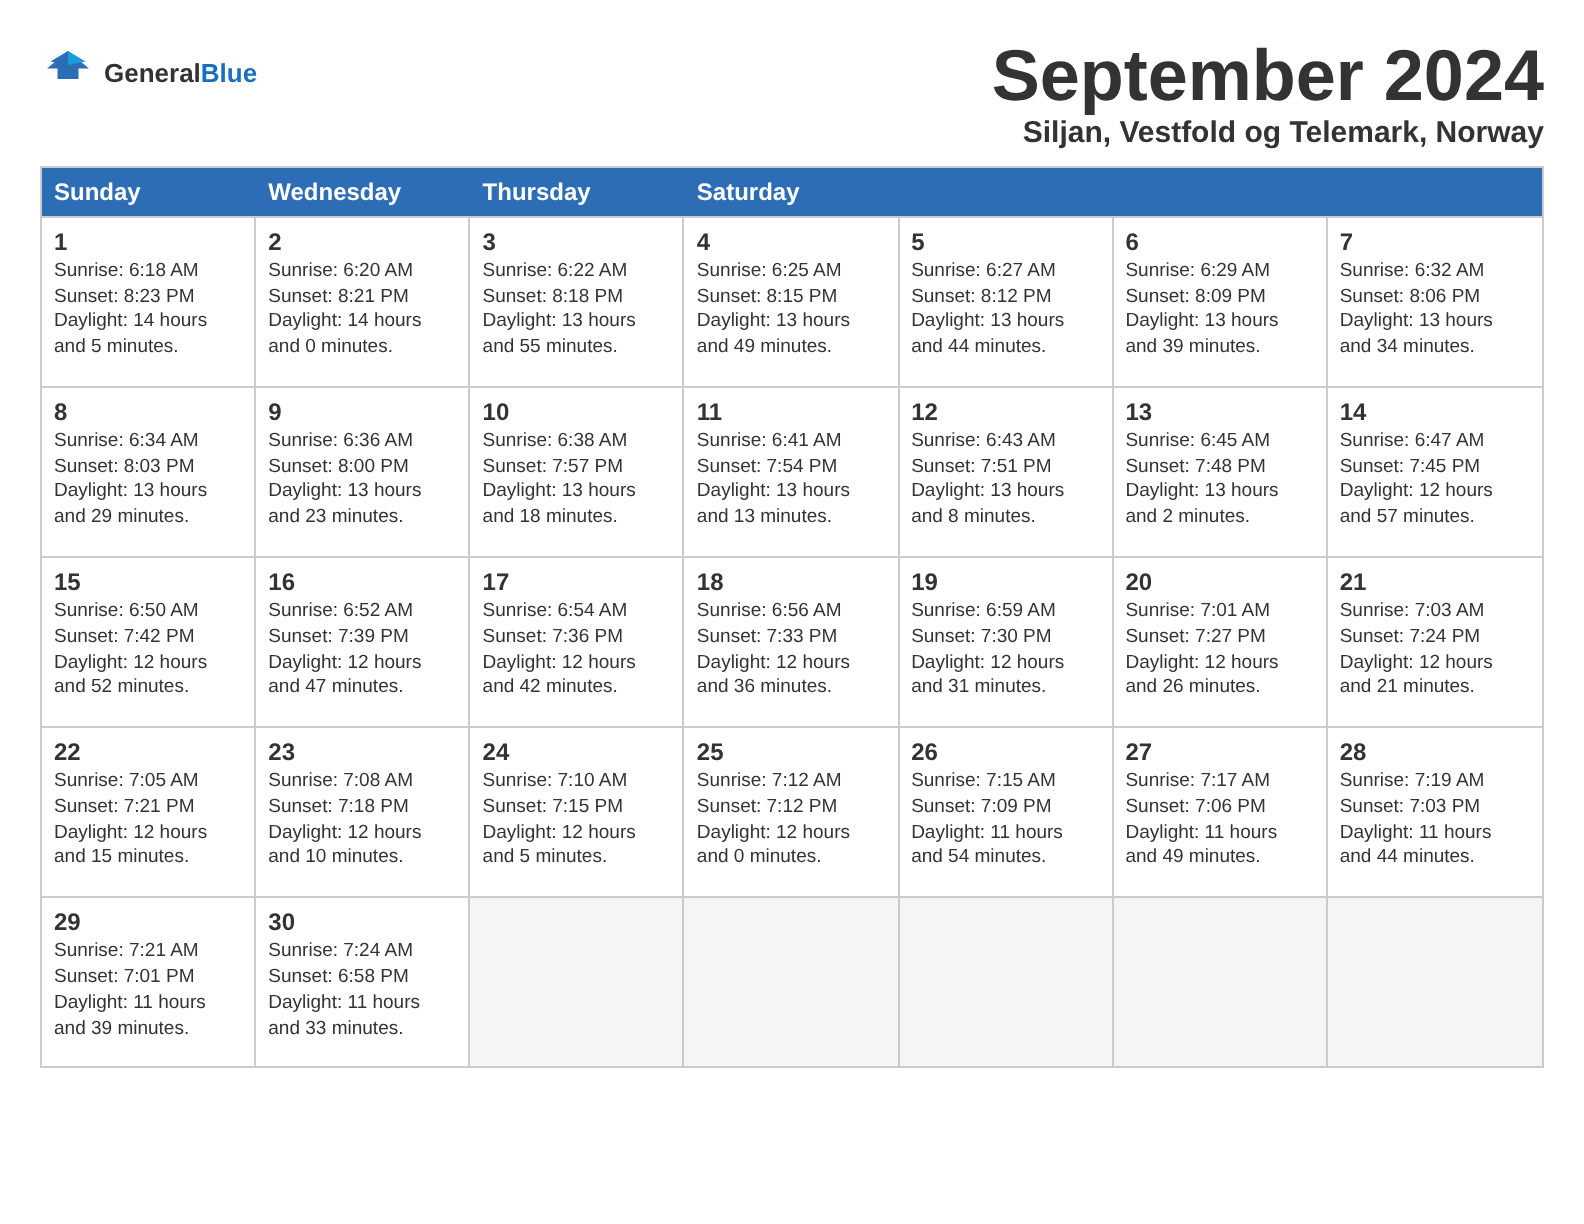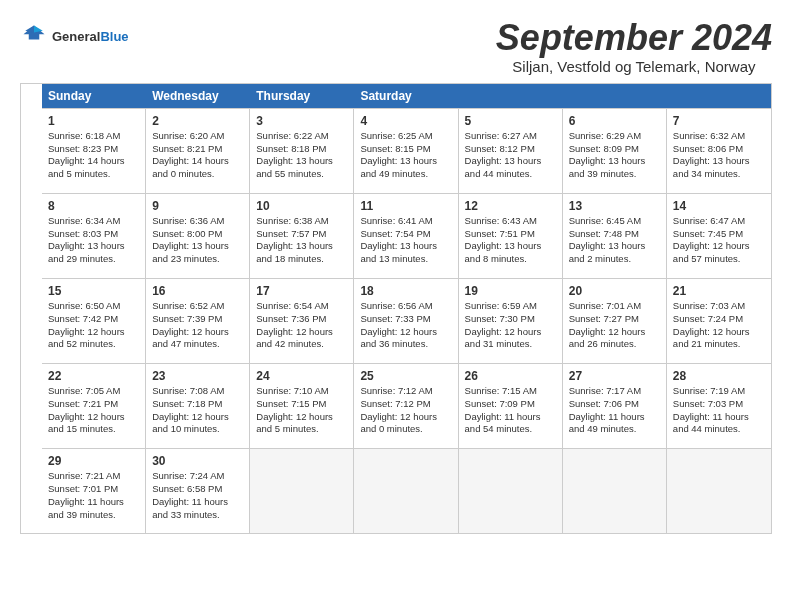--- a/index.html
+++ b/index.html
@@ -34,34 +34,31 @@
       height: 28px;
     }
     .title-block {
       text-align: right;
     }
     .month-title {
       font-size: 36px;
       font-weight: bold;
       color: #333;
       line-height: 1.1;
-      font-style: italic;
     }
     .subtitle {
       font-size: 15px;
       color: #333;
-      font-weight: normal;
-      text-align: center;
+      font-weight: bold;
     }
     .calendar {
       flex: 1;
       display: flex;
       flex-direction: column;
       border: 1px solid #ccc;
-      padding-left: 21px;
     }
     .cal-header {
       display: grid;
       grid-template-columns: repeat(7, 1fr);
       background: #2d6db5;
     }
     .cal-header-cell {
       color: #fff;
       font-size: 12px;
       font-weight: bold;

